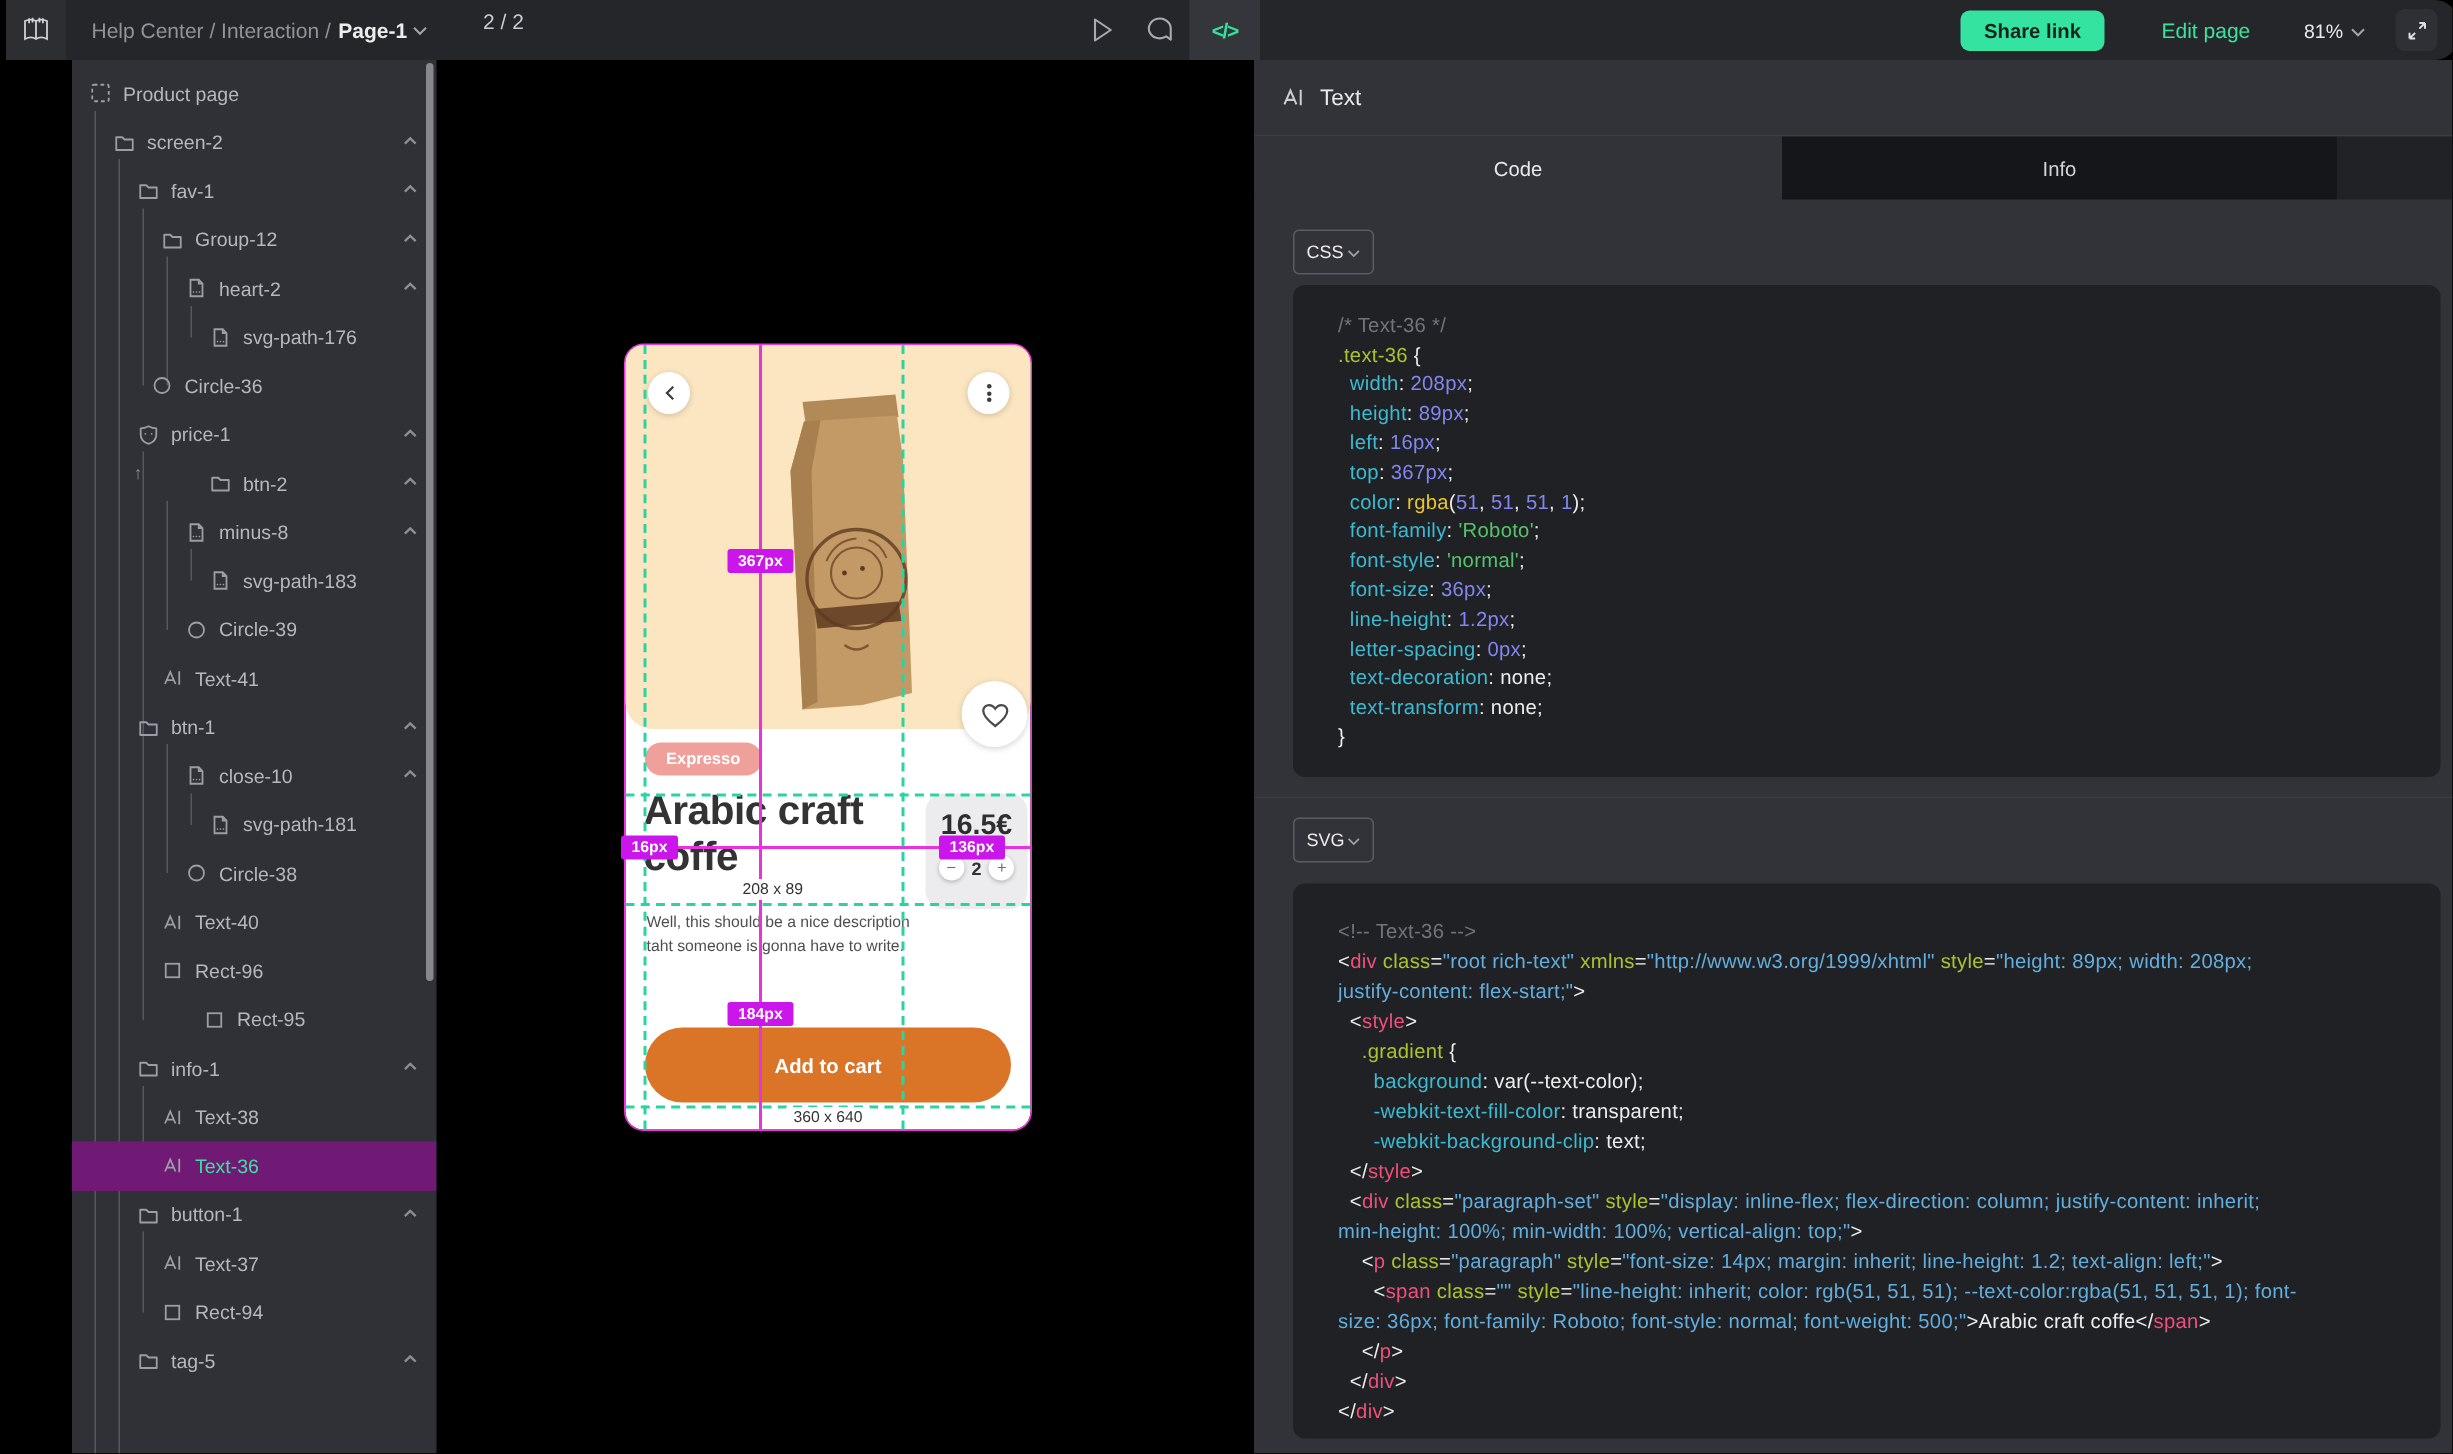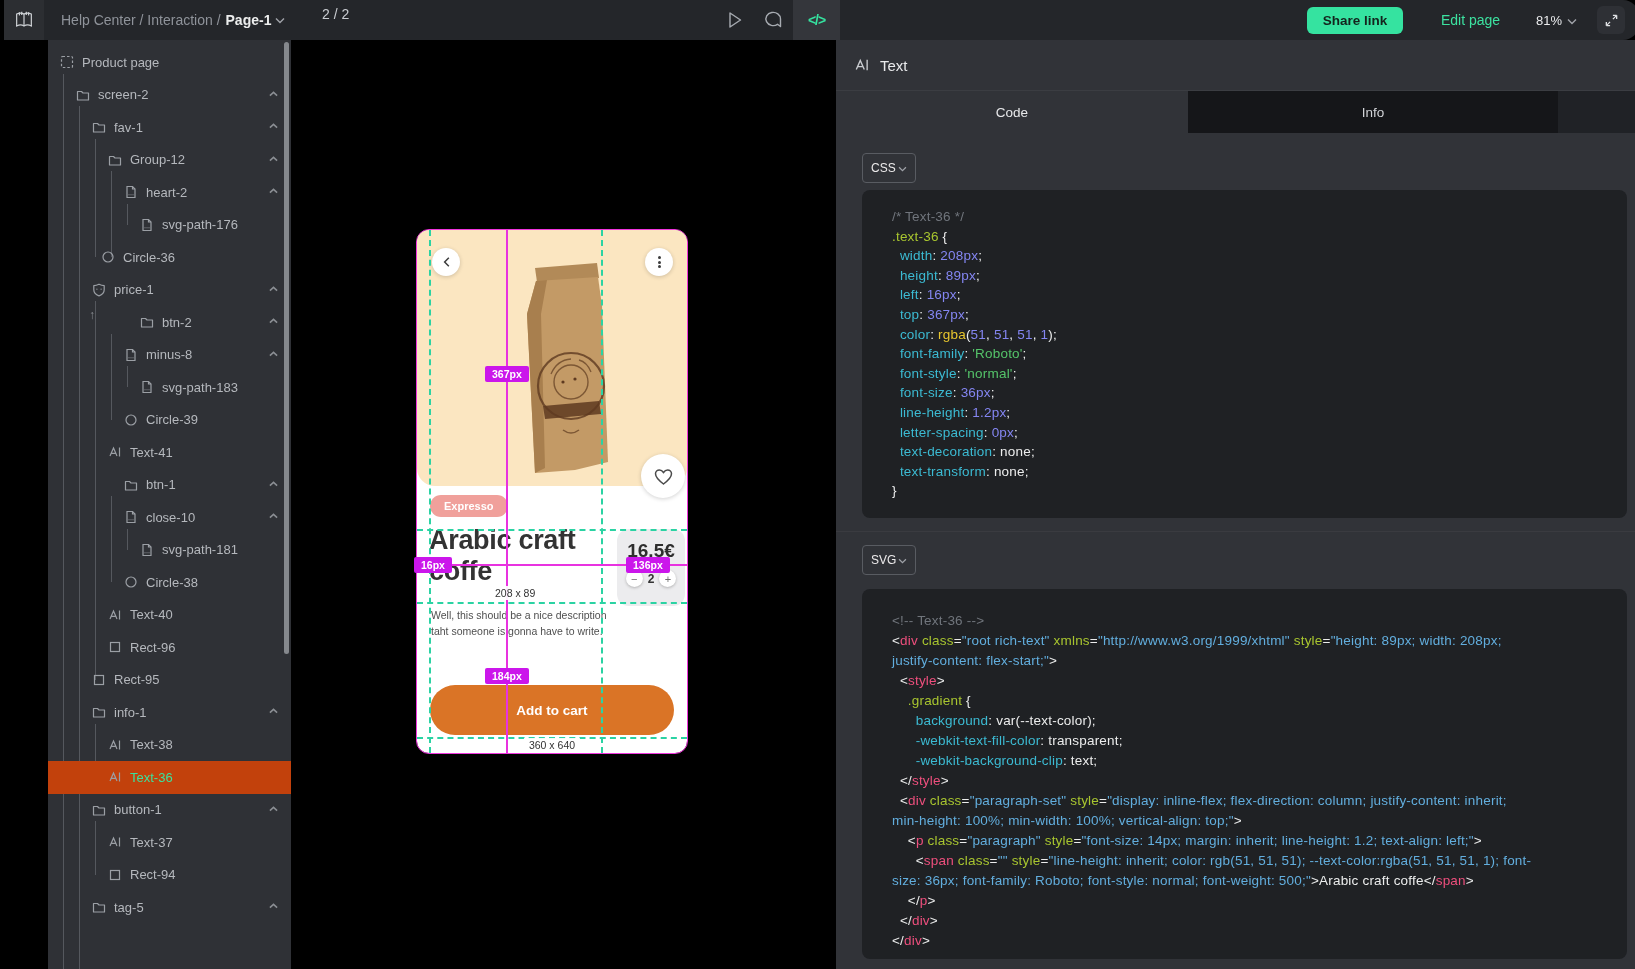--- a/index.html
+++ b/index.html
@@ -22,21 +22,21 @@
   .edit-link { position:absolute; left:1437px; top:0; height:40px; display:flex; align-items:center; font-size:14px; color:#3ce2a0; }
   .zoom-ctl { position:absolute; left:1532px; top:0; height:40px; display:flex; align-items:center; gap:5px; font-size:13px; color:#e9eaec; }
   .expand-tile { position:absolute; left:1593px; top:6px; width:28px; height:28px; background:#2e3035; border-radius:6px; display:flex; align-items:center; justify-content:center; }
   .expand-tile svg { stroke:#dfe1e4; fill:none; stroke-width:1.4; }
 
   
   .sidebar { position:absolute; left:0; top:40px; width:243px; height:929px; background:#2f3136; z-index:20;margin-left:48px; }
   .tree { position:relative; width:100%; height:100%; overflow:hidden; }
   .tree-line { position:absolute; width:1px; background:#55585e; }
   .trow { position:absolute; left:0; right:0; height:32.5px; display:flex; align-items:center; gap:8px; cursor:default; }
-  .trow.sel { background:#c2410c; }
+  .trow.sel { background:#701a75; }
   .tlabel { font-size:13px; color:#b5b8bd; white-space:nowrap; }
   .trow.sel .tlabel { color:#3ae29d; }
   .ticon { width:14px; height:14px; display:inline-flex; flex:none; color:#9b9fa5; }
   .ticon svg { width:14px; height:14px; stroke:currentColor; fill:none; stroke-width:1.2; }
   .ticon svg .dot { fill:currentColor; stroke:none; }
   .tchev { position:absolute; right:13px; top:12px; display:inline-flex; }
   .tchev svg { stroke:#8b8e94; fill:none; stroke-width:1.4; }
   .conn-arrow { position:absolute; left:41px; top:268px; color:#8b8e93; font-size:12px; }
   .side-scroll { position:absolute; left:236px; top:2px; width:5px; height:612px; background:#85888d; border-radius:3px; }
 
@@ -316,21 +316,21 @@
         </div>
         <div class="trow" style="top: 396px; padding-left: 60px;">
           <span class="ticon">
             <svg viewBox="0 0 14 14">
               <path d="M2 11L5.5 3L9 11M3.2 8.4h4.6"></path>
               <path d="M11.5 2.5v9"></path>
             </svg>
           </span>
           <span class="tlabel">Text-41</span>
         </div>
-        <div class="trow" style="top: 428.5px; padding-left: 76px;">
+        <div class="trow" style="top: 428.5px; padding-left: 44px;">
           <span class="ticon">
             <svg viewBox="0 0 14 14">
               <path d="M1.5 3.5h4l1.5 1.5h5.5v7h-11z" stroke-linejoin="round"></path>
             </svg>
           </span>
           <span class="tlabel">btn-1</span>
           <span class="tchev">
             <svg width="9" height="6" viewBox="0 0 8 5">
               <polyline points="0.8,4 4,1 7.2,4"></polyline>
             </svg>
@@ -383,21 +383,21 @@
           <span class="tlabel">Text-40</span>
         </div>
         <div class="trow" style="top: 591px; padding-left: 60px;">
           <span class="ticon">
             <svg viewBox="0 0 14 14">
               <rect x="2.5" y="2.5" width="9" height="9"></rect>
             </svg>
           </span>
           <span class="tlabel">Rect-96</span>
         </div>
-        <div class="trow" style="top: 623.5px; padding-left: 44px;">
+        <div class="trow" style="top: 623.5px; padding-left: 88px;">
           <span class="ticon">
             <svg viewBox="0 0 14 14">
               <rect x="2.5" y="2.5" width="9" height="9"></rect>
             </svg>
           </span>
           <span class="tlabel">Rect-95</span>
         </div>
         <div class="trow" style="top: 656px; padding-left: 44px;">
           <span class="ticon">
             <svg viewBox="0 0 14 14">

